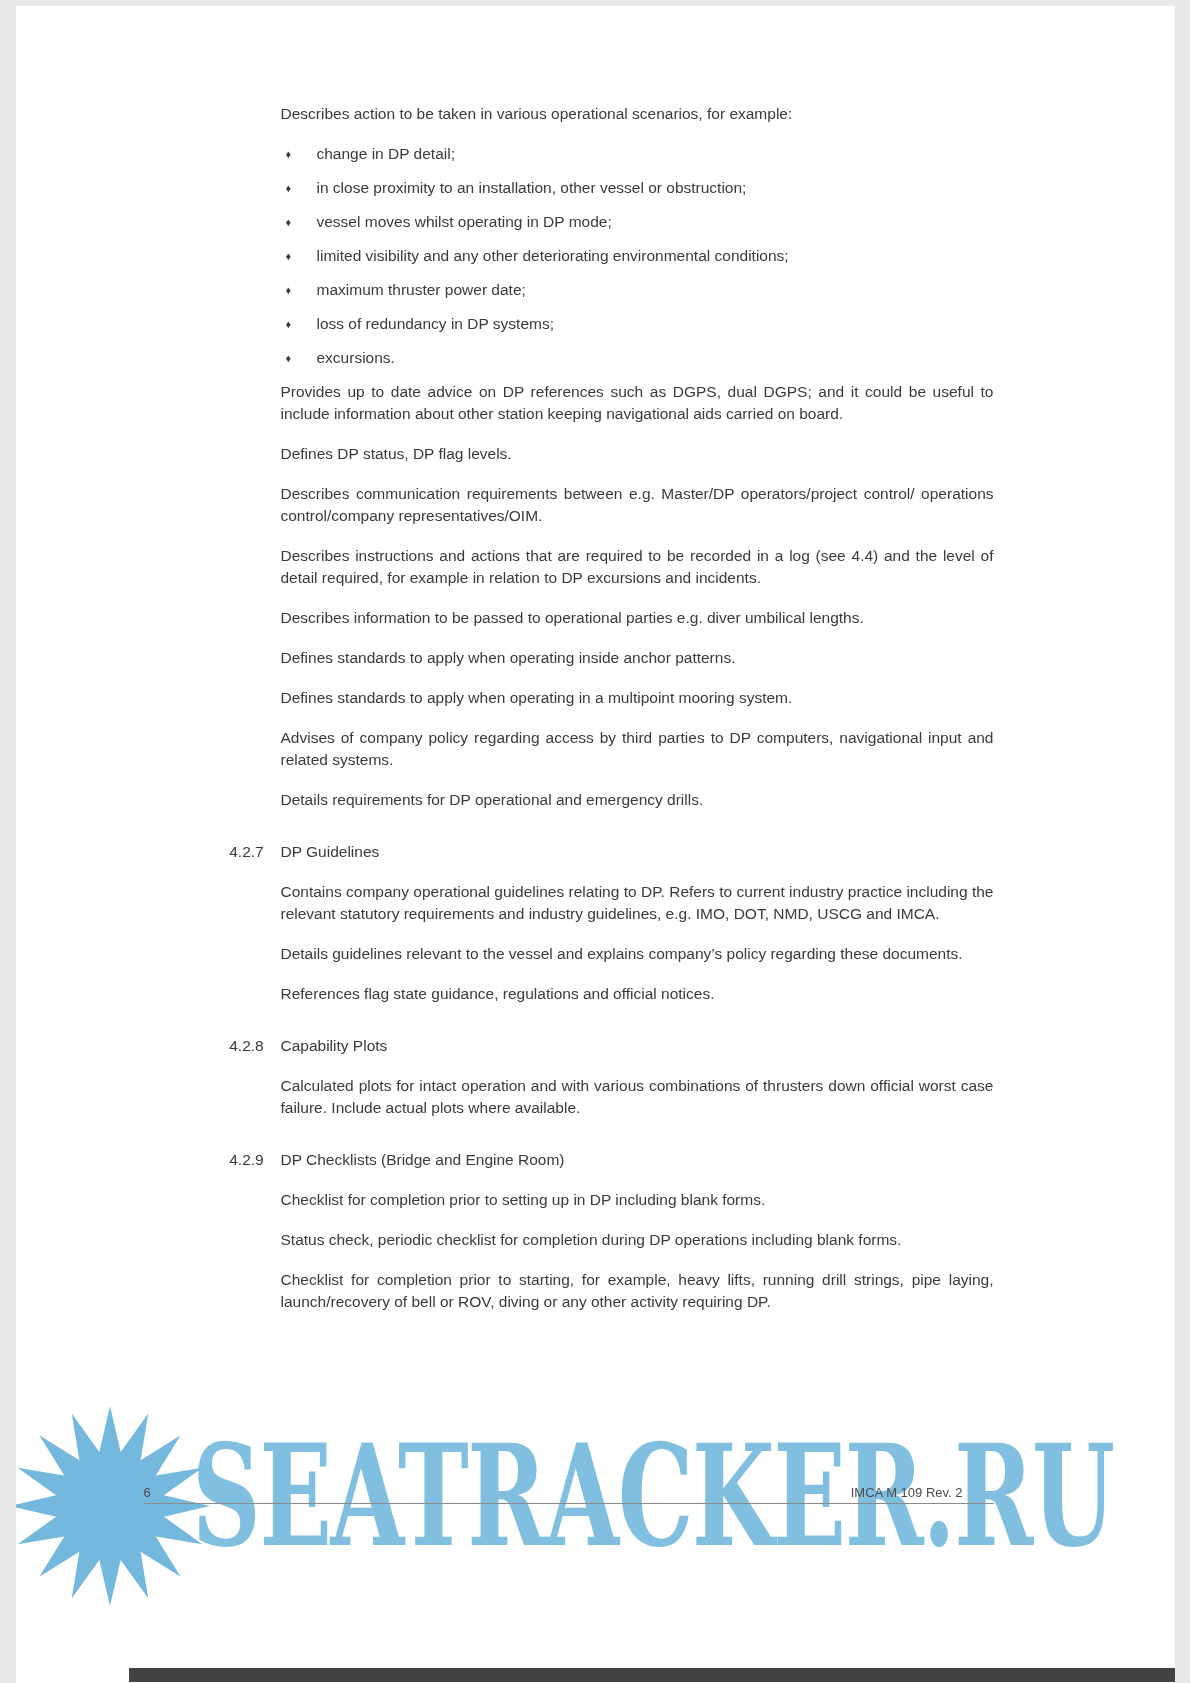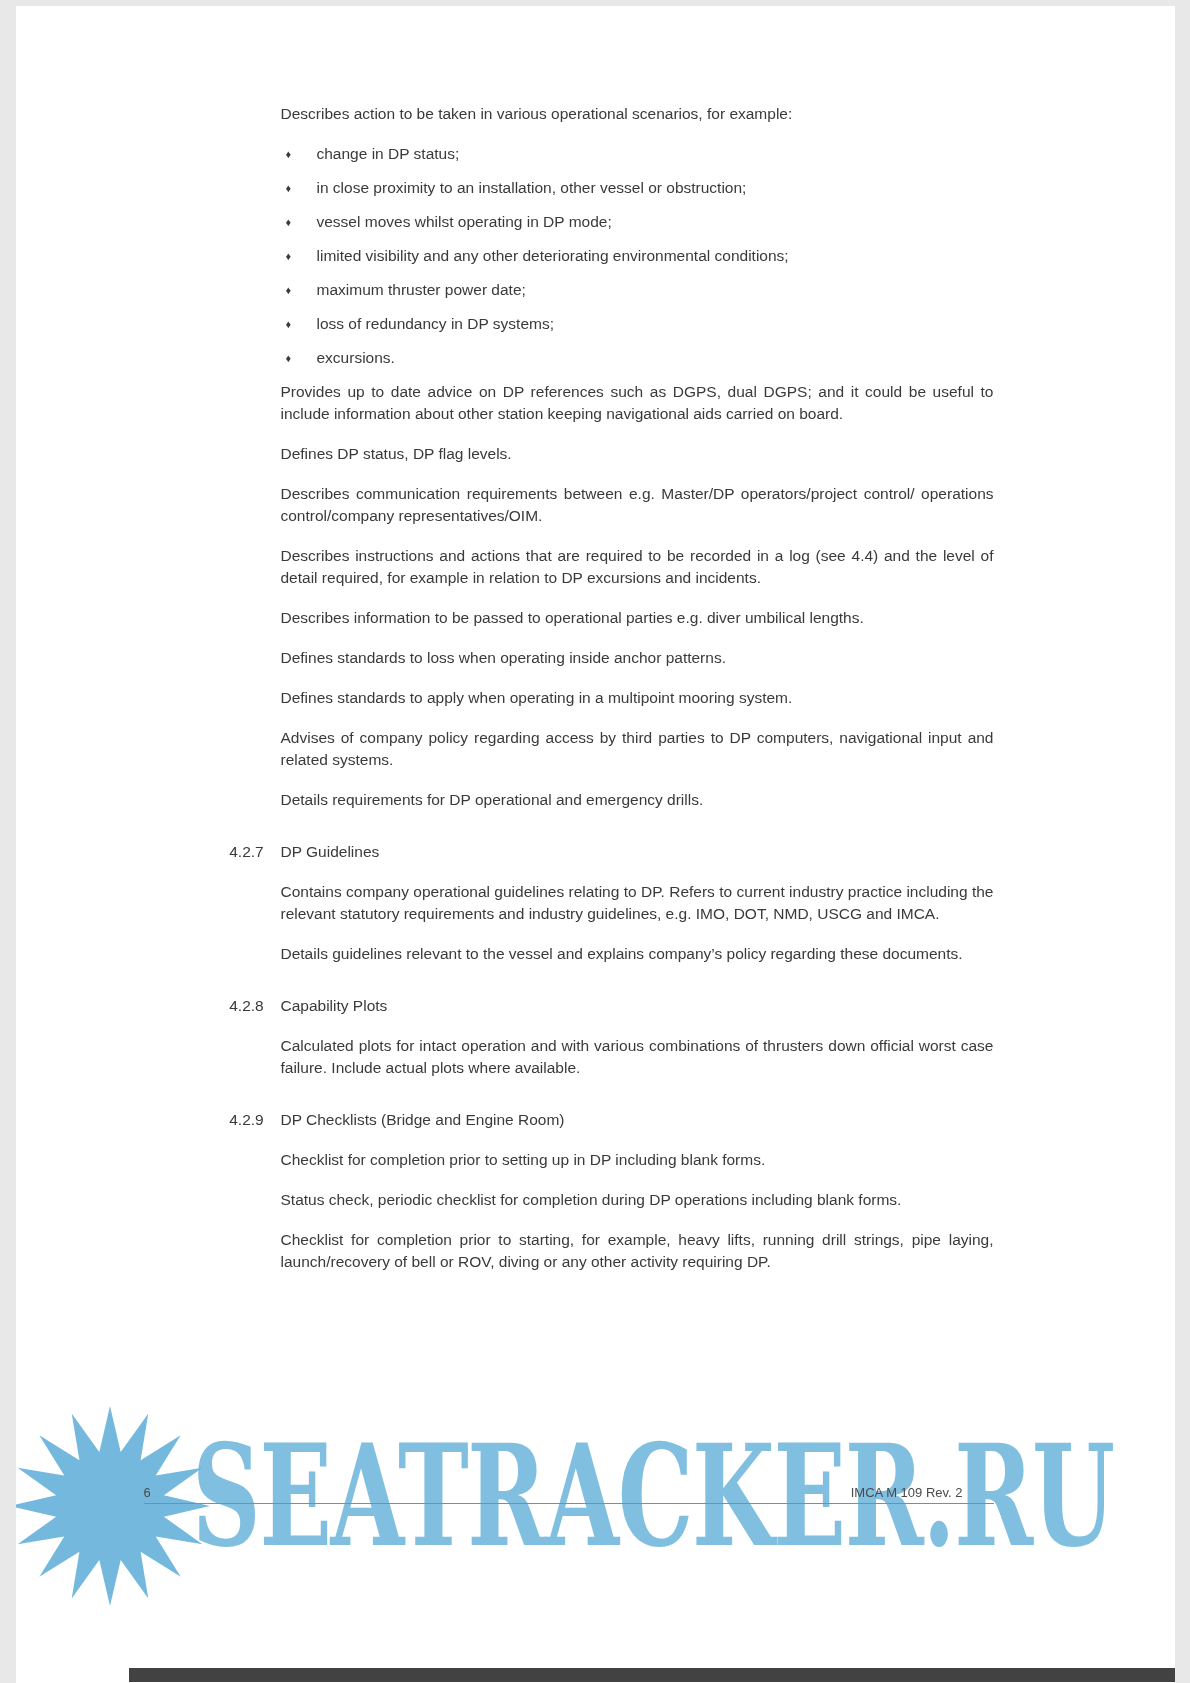--- a/index.html
+++ b/index.html
@@ -90,21 +90,21 @@
 
 <div class="page">
 
   <main class="content">
 
     <p class="para">Describes action to be taken in various operational scenarios, for example:</p>
 
     <ul class="bullets">
       <li>
         <span class="diamond">♦</span>
-        <span class="li-text">change in DP status;</span>
+        <span class="li-text">change in DP detail;</span>
       </li>
       <li>
         <span class="diamond">♦</span>
         <span class="li-text">in close proximity to an installation, other vessel or obstruction;</span>
       </li>
       <li>
         <span class="diamond">♦</span>
         <span class="li-text">vessel moves whilst operating in DP mode;</span>
       </li>
       <li>
@@ -123,31 +123,32 @@
         <span class="diamond">♦</span>
         <span class="li-text">excursions.</span>
       </li>
     </ul>
 
     <p class="para">Provides up to date advice on DP references such as DGPS, dual DGPS; and it could be useful to include information about other station keeping navigational aids carried on board.</p>
     <p class="para">Defines DP status, DP flag levels.</p>
     <p class="para">Describes communication requirements between e.g. Master/DP operators/project control/ operations control/company representatives/OIM.</p>
     <p class="para">Describes instructions and actions that are required to be recorded in a log (see 4.4) and the level of detail required, for example in relation to DP excursions and incidents.</p>
     <p class="para">Describes information to be passed to operational parties e.g. diver umbilical lengths.</p>
-    <p class="para">Defines standards to loss when operating inside anchor patterns.</p>
+    <p class="para">Defines standards to apply when operating inside anchor patterns.</p>
     <p class="para">Defines standards to apply when operating in a multipoint mooring system.</p>
     <p class="para">Advises of company policy regarding access by third parties to DP computers, navigational input and related systems.</p>
     <p class="para">Details requirements for DP operational and emergency drills.</p>
 
     <div class="sec-heading">
       <span class="sec-num">4.2.7</span>
       <span class="sec-title">DP Guidelines</span>
     </div>
     <p class="para">Contains company operational guidelines relating to DP.  Refers to current industry practice including the relevant statutory requirements and industry guidelines, e.g. IMO, DOT, NMD, USCG and IMCA.</p>
     <p class="para">Details guidelines relevant to the vessel and explains company’s policy regarding these documents.</p>
+    <p class="para">References flag state guidance, regulations and official notices.</p>
 
     <div class="sec-heading">
       <span class="sec-num">4.2.8</span>
       <span class="sec-title">Capability Plots</span>
     </div>
     <p class="para">Calculated plots for intact operation and with various combinations of thrusters down official worst case failure.  Include actual plots where available.</p>
 
     <div class="sec-heading">
       <span class="sec-num">4.2.9</span>
       <span class="sec-title">DP Checklists (Bridge and Engine Room)</span>

